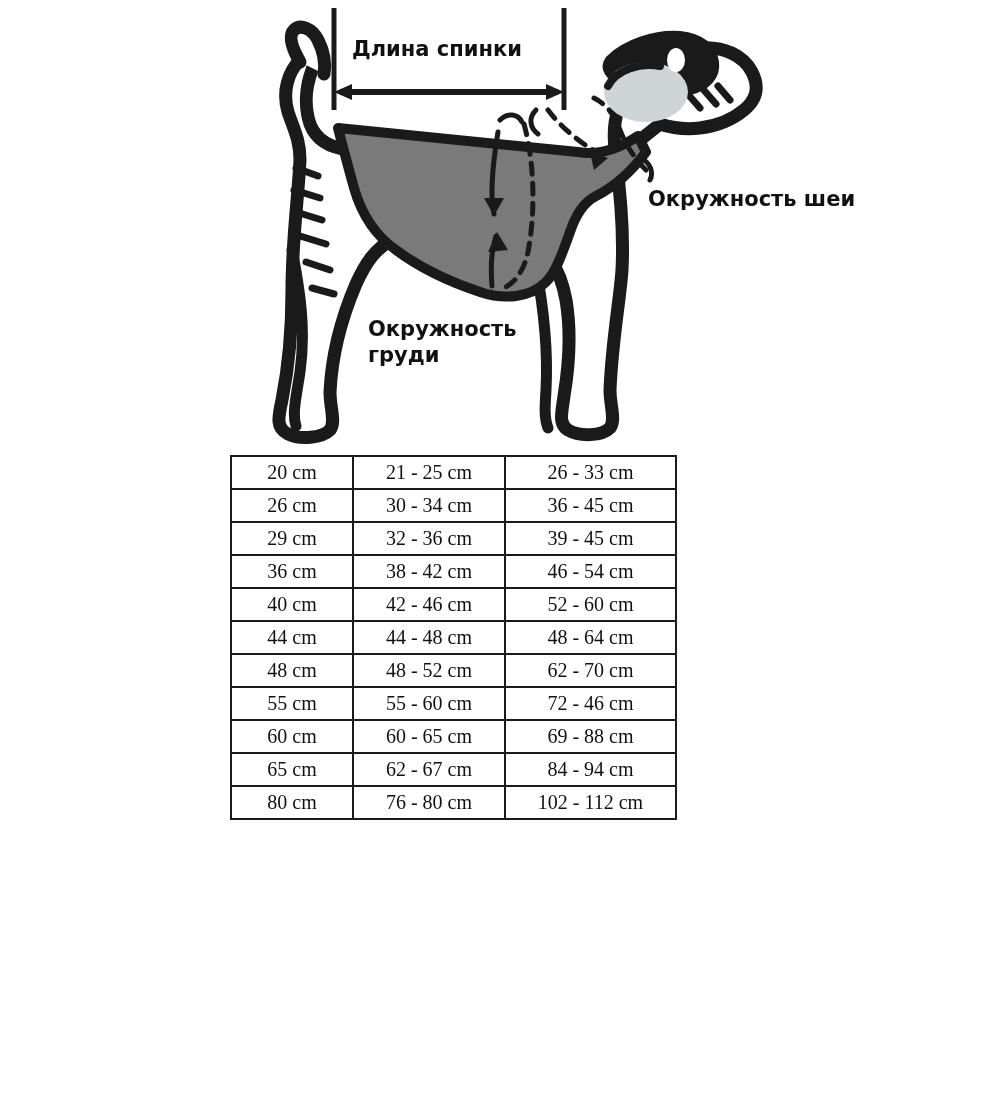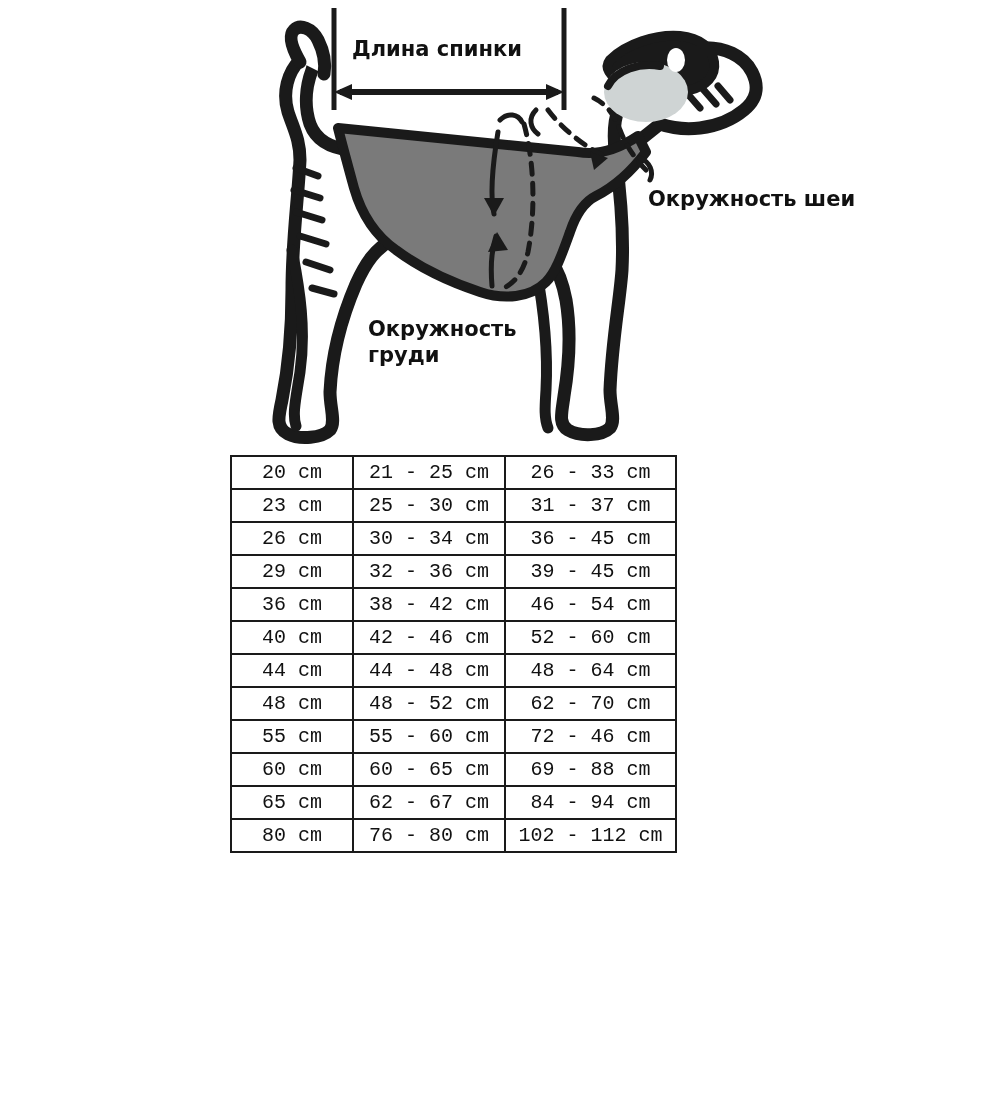--- a/index.html
+++ b/index.html
@@ -62,21 +62,21 @@
     table-layout: fixed;
     width: 445px;
     background: #ffffff;
   }
   table.size-table td {
     border: 2px solid #1a1a1a;
     height: 31px;
     text-align: center;
     vertical-align: middle;
     font-size: 20px;
-    font-family: Liberation Mono, monospace;
+    font-family: Liberation Serif, serif;
     color: #111111;
     padding: 0 4px;
   }
   table.size-table col.c1 { width: 122px; }
   table.size-table col.c2 { width: 152px; }
   table.size-table col.c3 { width: 171px; }
 </style>
 </head>
 <body>
 
@@ -204,25 +204,20 @@
         <col class="c2">
         <col class="c3">
     </colgroup>
     <tbody id="size-table-body">
         <tr>
           <td>20 cm</td>
           <td>21 - 25 cm</td>
           <td>26 - 33 cm</td>
         </tr>
         <tr>
-          <td>23 cm</td>
-          <td>25 - 30 cm</td>
-          <td>31 - 37 cm</td>
-        </tr>
-        <tr>
           <td>26 cm</td>
           <td>30 - 34 cm</td>
           <td>36 - 45 cm</td>
         </tr>
         <tr>
           <td>29 cm</td>
           <td>32 - 36 cm</td>
           <td>39 - 45 cm</td>
         </tr>
         <tr>

